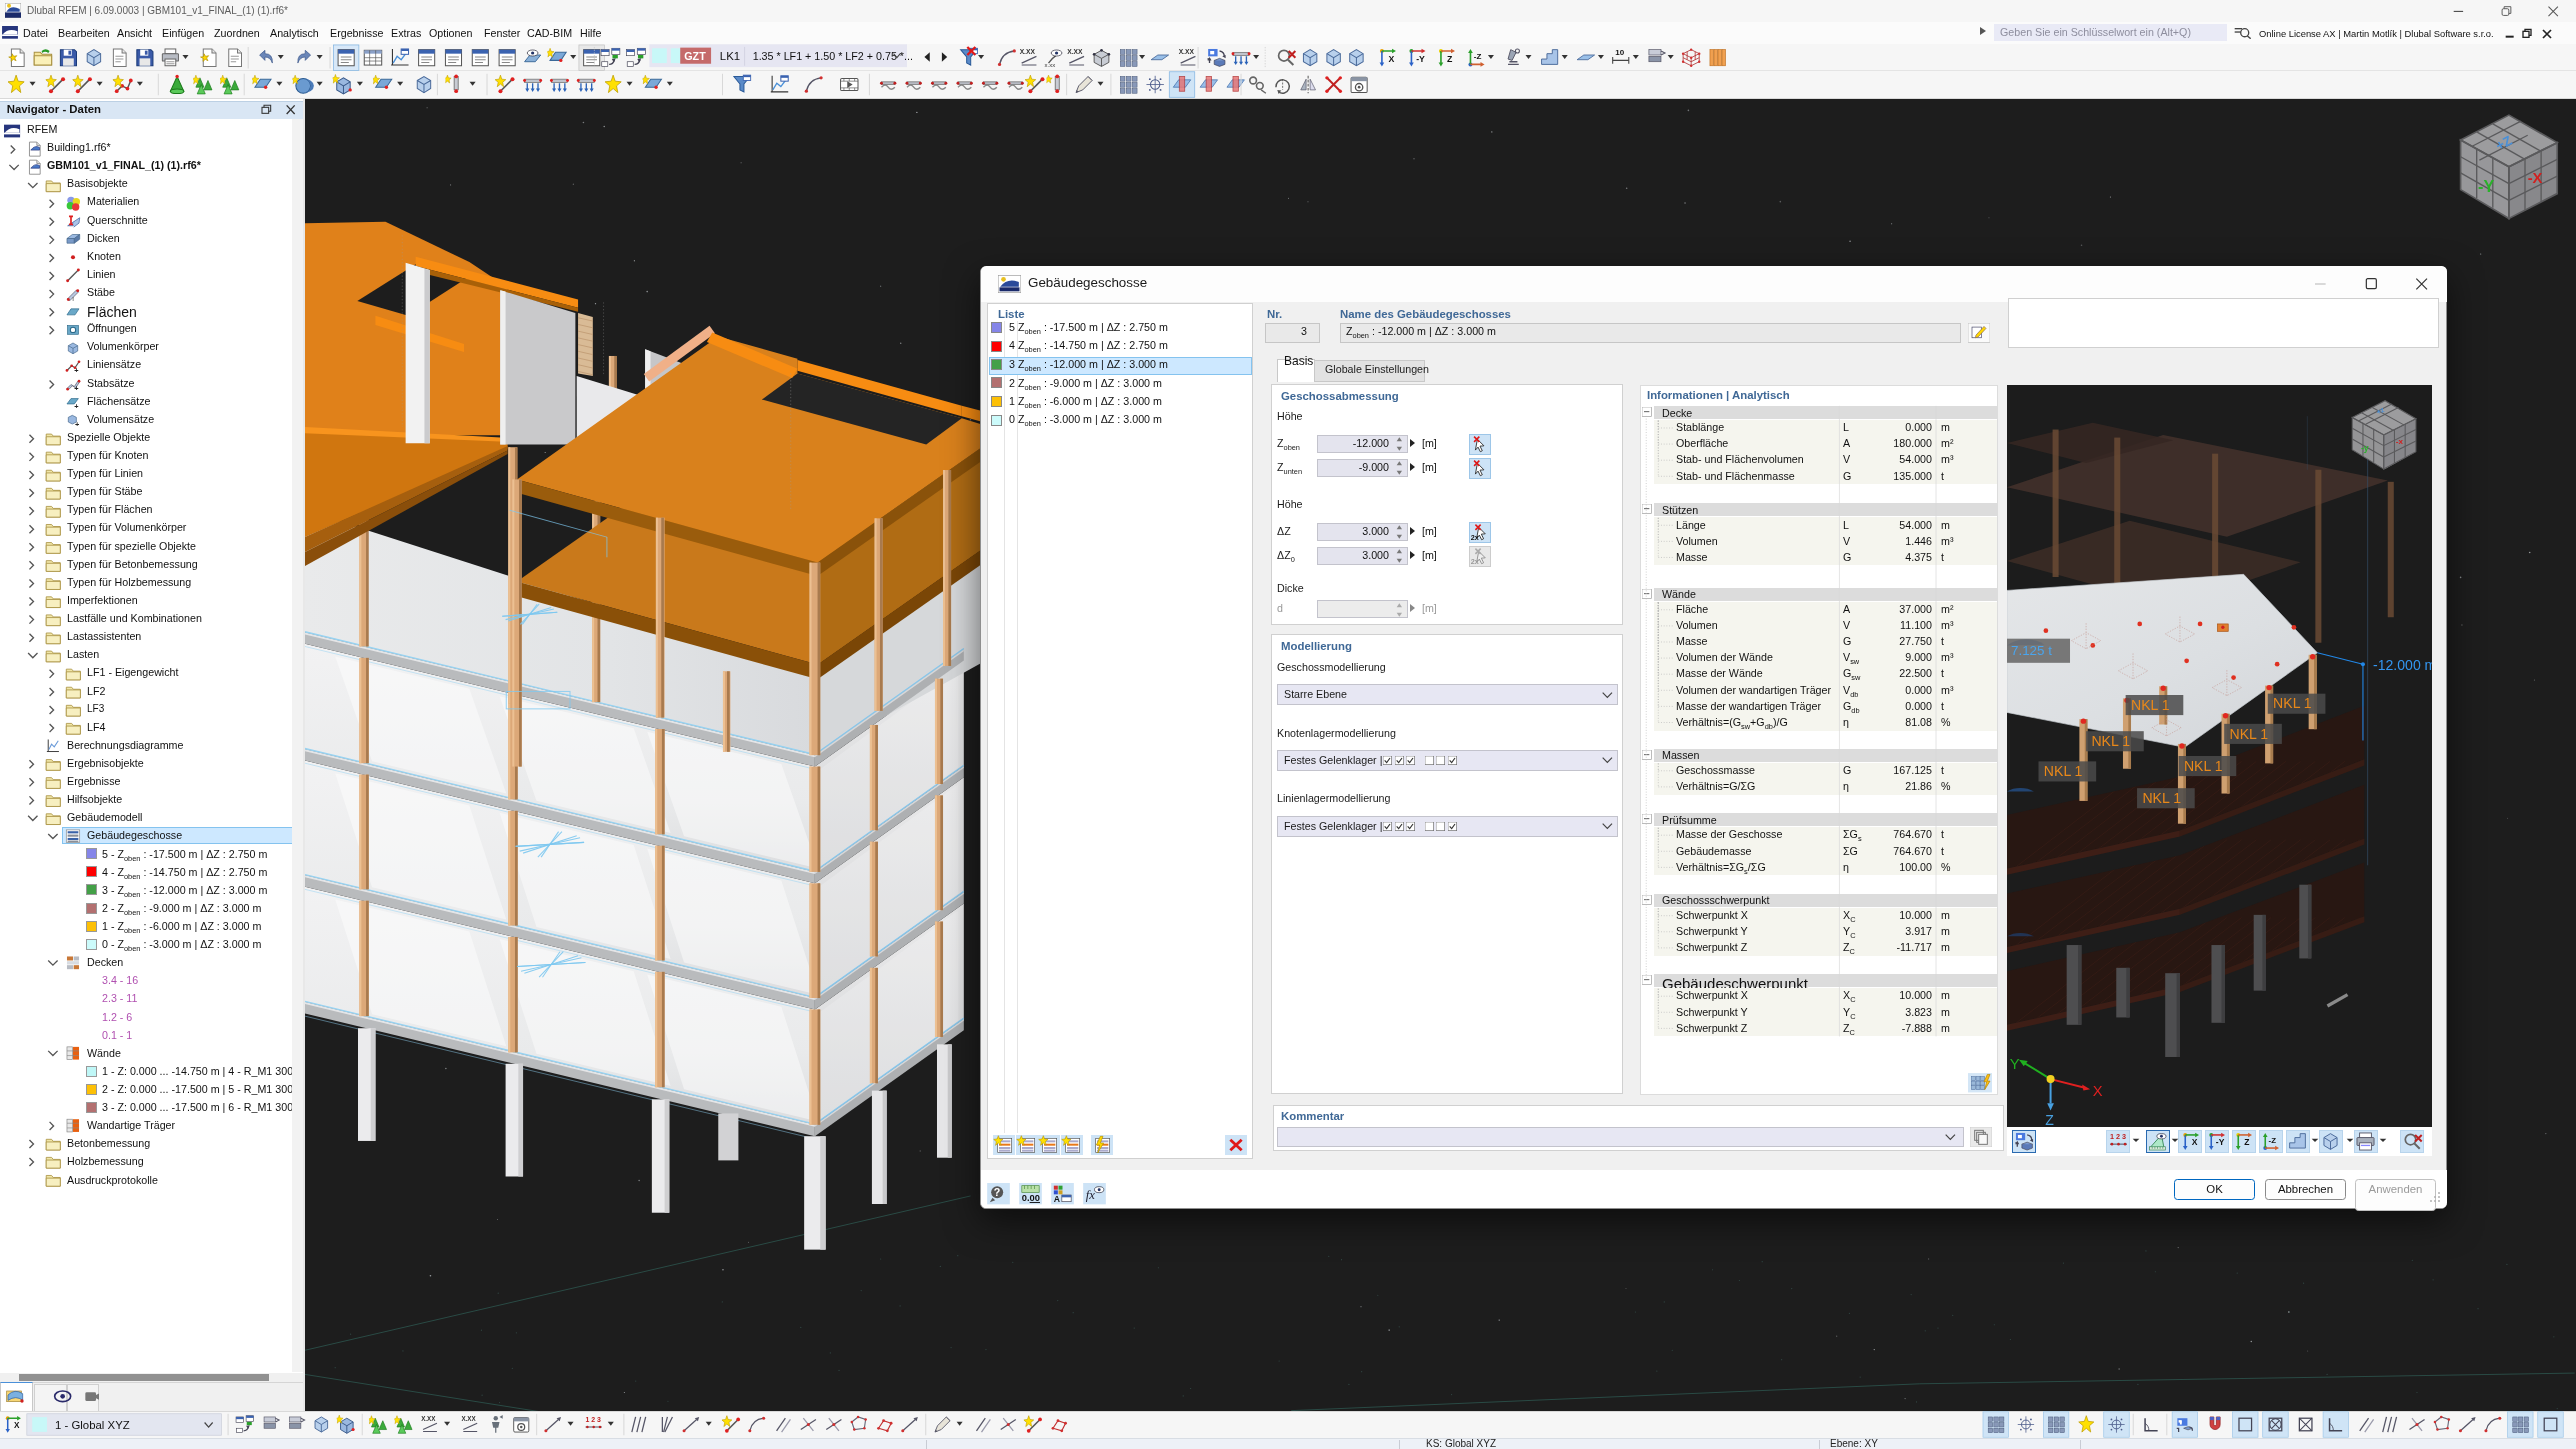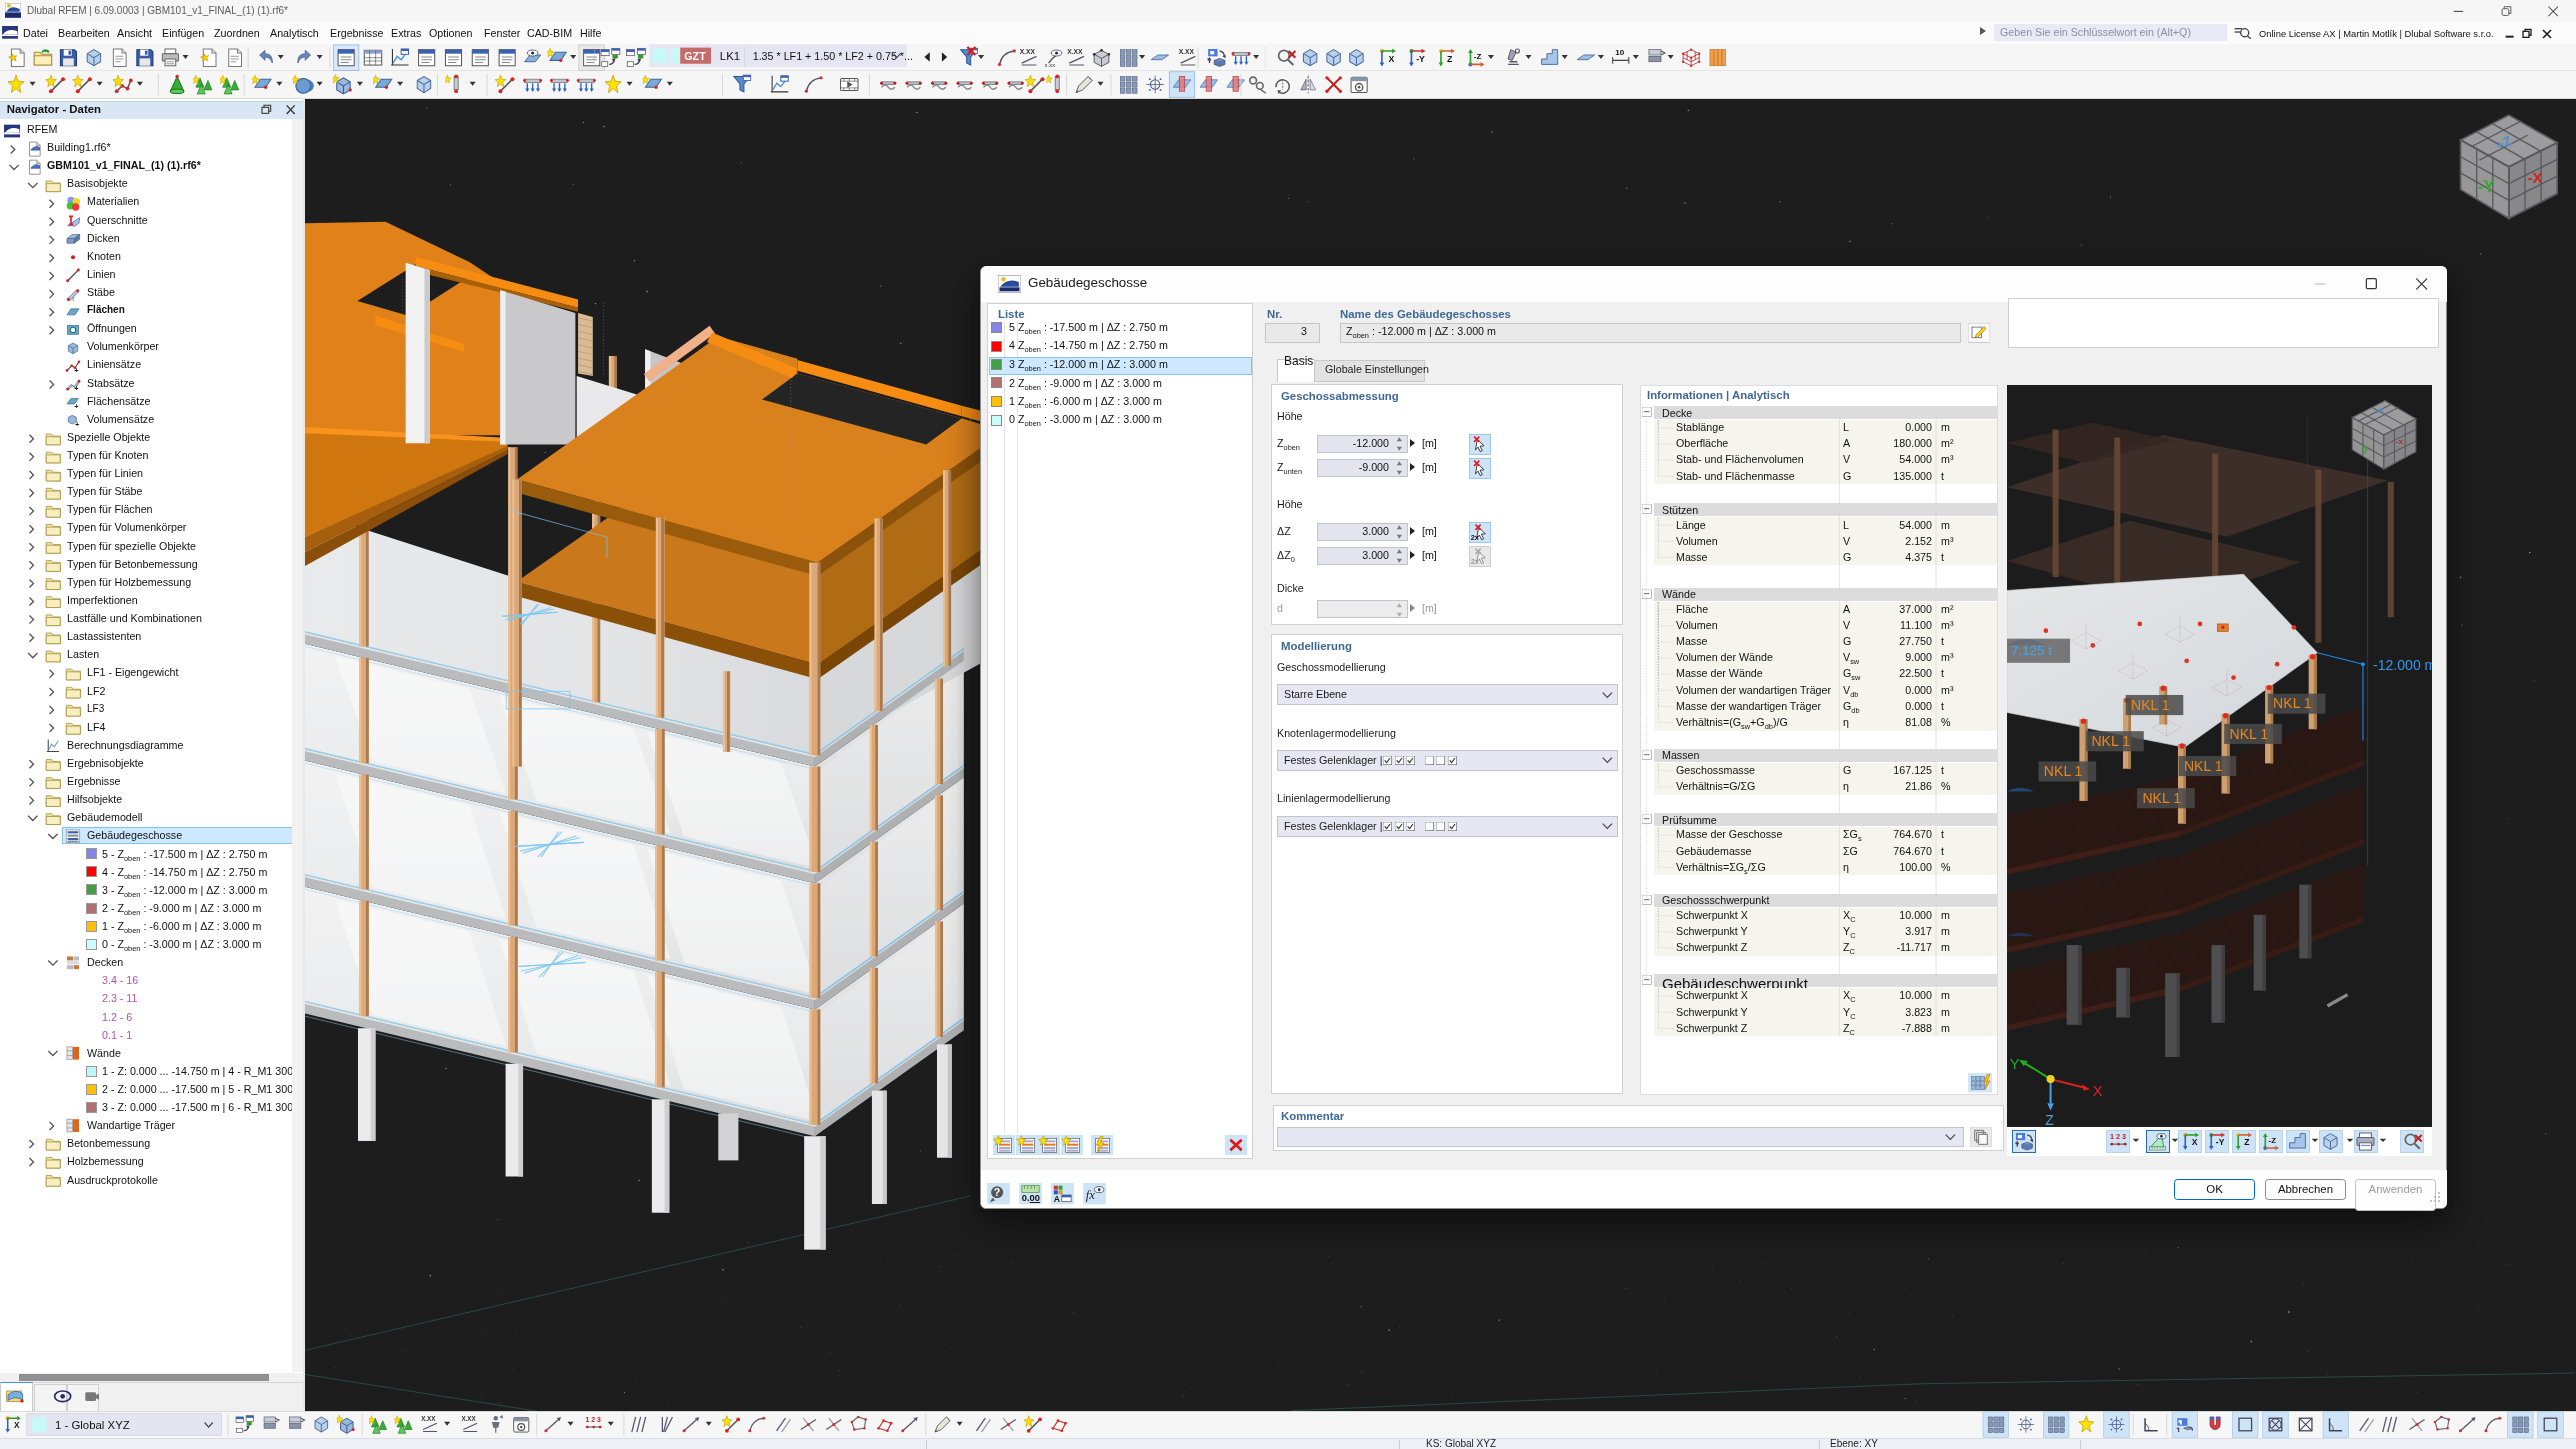--- a/index.html
+++ b/index.html
@@ -714,21 +714,21 @@
 <div class="abs tt" style="left:27px;top:4px;font-size:10.7px;color:#111;font-weight:normal">RFEM</div>
     <div class="abs tt" style="left:47px;top:22px;font-size:10.7px;color:#111;font-weight:normal">Building1.rf6*</div>
     <div class="abs tt" style="left:47px;top:40px;font-size:10.7px;color:#111;font-weight:bold">GBM101_v1_FINAL_(1) (1).rf6*</div>
     <div class="abs tt" style="left:67px;top:58px;font-size:10.7px;color:#111;font-weight:normal">Basisobjekte</div>
     <div class="abs tt" style="left:87px;top:76px;font-size:10.7px;color:#111;font-weight:normal">Materialien</div>
     <div class="abs tt" style="left:87px;top:95px;font-size:10.7px;color:#111;font-weight:normal">Querschnitte</div>
     <div class="abs tt" style="left:87px;top:113px;font-size:10.7px;color:#111;font-weight:normal">Dicken</div>
     <div class="abs tt" style="left:87px;top:131px;font-size:10.7px;color:#111;font-weight:normal">Knoten</div>
     <div class="abs tt" style="left:87px;top:149px;font-size:10.7px;color:#111;font-weight:normal">Linien</div>
     <div class="abs tt" style="left:87px;top:167px;font-size:10.7px;color:#111;font-weight:normal">Stäbe</div>
-    <div class="abs tt" style="left:87px;top:185px;font-size:10px;color:#111;font-weight:bold">Flächen</div>
+    <div class="abs tt" style="left:87px;top:185px;font-size:14px;color:#111;font-weight:normal">Flächen</div>
     <div class="abs tt" style="left:87px;top:203px;font-size:10.7px;color:#111;font-weight:normal">Öffnungen</div>
     <div class="abs tt" style="left:87px;top:221px;font-size:10.7px;color:#111;font-weight:normal">Volumenkörper</div>
     <div class="abs tt" style="left:87px;top:239px;font-size:10.7px;color:#111;font-weight:normal">Liniensätze</div>
     <div class="abs tt" style="left:87px;top:258px;font-size:10.7px;color:#111;font-weight:normal">Stabsätze</div>
     <div class="abs tt" style="left:87px;top:276px;font-size:10.7px;color:#111;font-weight:normal">Flächensätze</div>
     <div class="abs tt" style="left:87px;top:294px;font-size:10.7px;color:#111;font-weight:normal">Volumensätze</div>
     <div class="abs tt" style="left:67px;top:312px;font-size:10.7px;color:#111;font-weight:normal">Spezielle Objekte</div>
     <div class="abs tt" style="left:67px;top:330px;font-size:10.7px;color:#111;font-weight:normal">Typen für Knoten</div>
     <div class="abs tt" style="left:67px;top:348px;font-size:10.7px;color:#111;font-weight:normal">Typen für Linien</div>
     <div class="abs tt" style="left:67px;top:366px;font-size:10.7px;color:#111;font-weight:normal">Typen für Stäbe</div>
@@ -1717,21 +1717,21 @@
     <line x1="3" y1="7" x2="11" y2="7" stroke="#555" stroke-width="1.4"></line>
   </svg>
 <div class="abs tt" style="left:1662px;top:504px;font-size:10.7px;color:#111">Stützen</div>
 <div class="crow" style="left:1654px;top:517px;width:343px;height:48px"></div>
 <div class="abs tt" style="left:1676px;top:519px;font-size:10.7px;color:#111">Länge</div>
 <div class="abs tt" style="left:1843px;top:519px;font-size:10.7px;color:#111">L</div>
 <div class="abs tt" style="left:1872px;top:519px;width:60px;text-align:right;font-size:10.7px;color:#111">54.000</div>
 <div class="abs tt" style="left:1941px;top:519px;font-size:10.7px;color:#111">m</div>
 <div class="abs tt" style="left:1676px;top:535px;font-size:10.7px;color:#111">Volumen</div>
 <div class="abs tt" style="left:1843px;top:535px;font-size:10.7px;color:#111">V</div>
-<div class="abs tt" style="left:1872px;top:535px;width:60px;text-align:right;font-size:10.7px;color:#111">2.152</div>
+<div class="abs tt" style="left:1872px;top:535px;width:60px;text-align:right;font-size:10.7px;color:#111">1.446</div>
 <div class="abs tt" style="left:1941px;top:535px;font-size:10.7px;color:#111">m³</div>
 <div class="abs tt" style="left:1676px;top:551px;font-size:10.7px;color:#111">Masse</div>
 <div class="abs tt" style="left:1843px;top:551px;font-size:10.7px;color:#111">G</div>
 <div class="abs tt" style="left:1872px;top:551px;width:60px;text-align:right;font-size:10.7px;color:#111">4.375</div>
 <div class="abs tt" style="left:1941px;top:551px;font-size:10.7px;color:#111">t</div>
 <div class="sect" style="left:1654px;top:588px;width:343px;height:13.4px"></div>
 <svg class="abs" style="left:1642px;top:589px" width="10" height="10" viewBox="0 0 15 15">
     <rect x="0" y="0" width="14" height="14" fill="#fff" stroke="#999"></rect>
     <line x1="3" y1="7" x2="11" y2="7" stroke="#555" stroke-width="1.4"></line>
   </svg>

